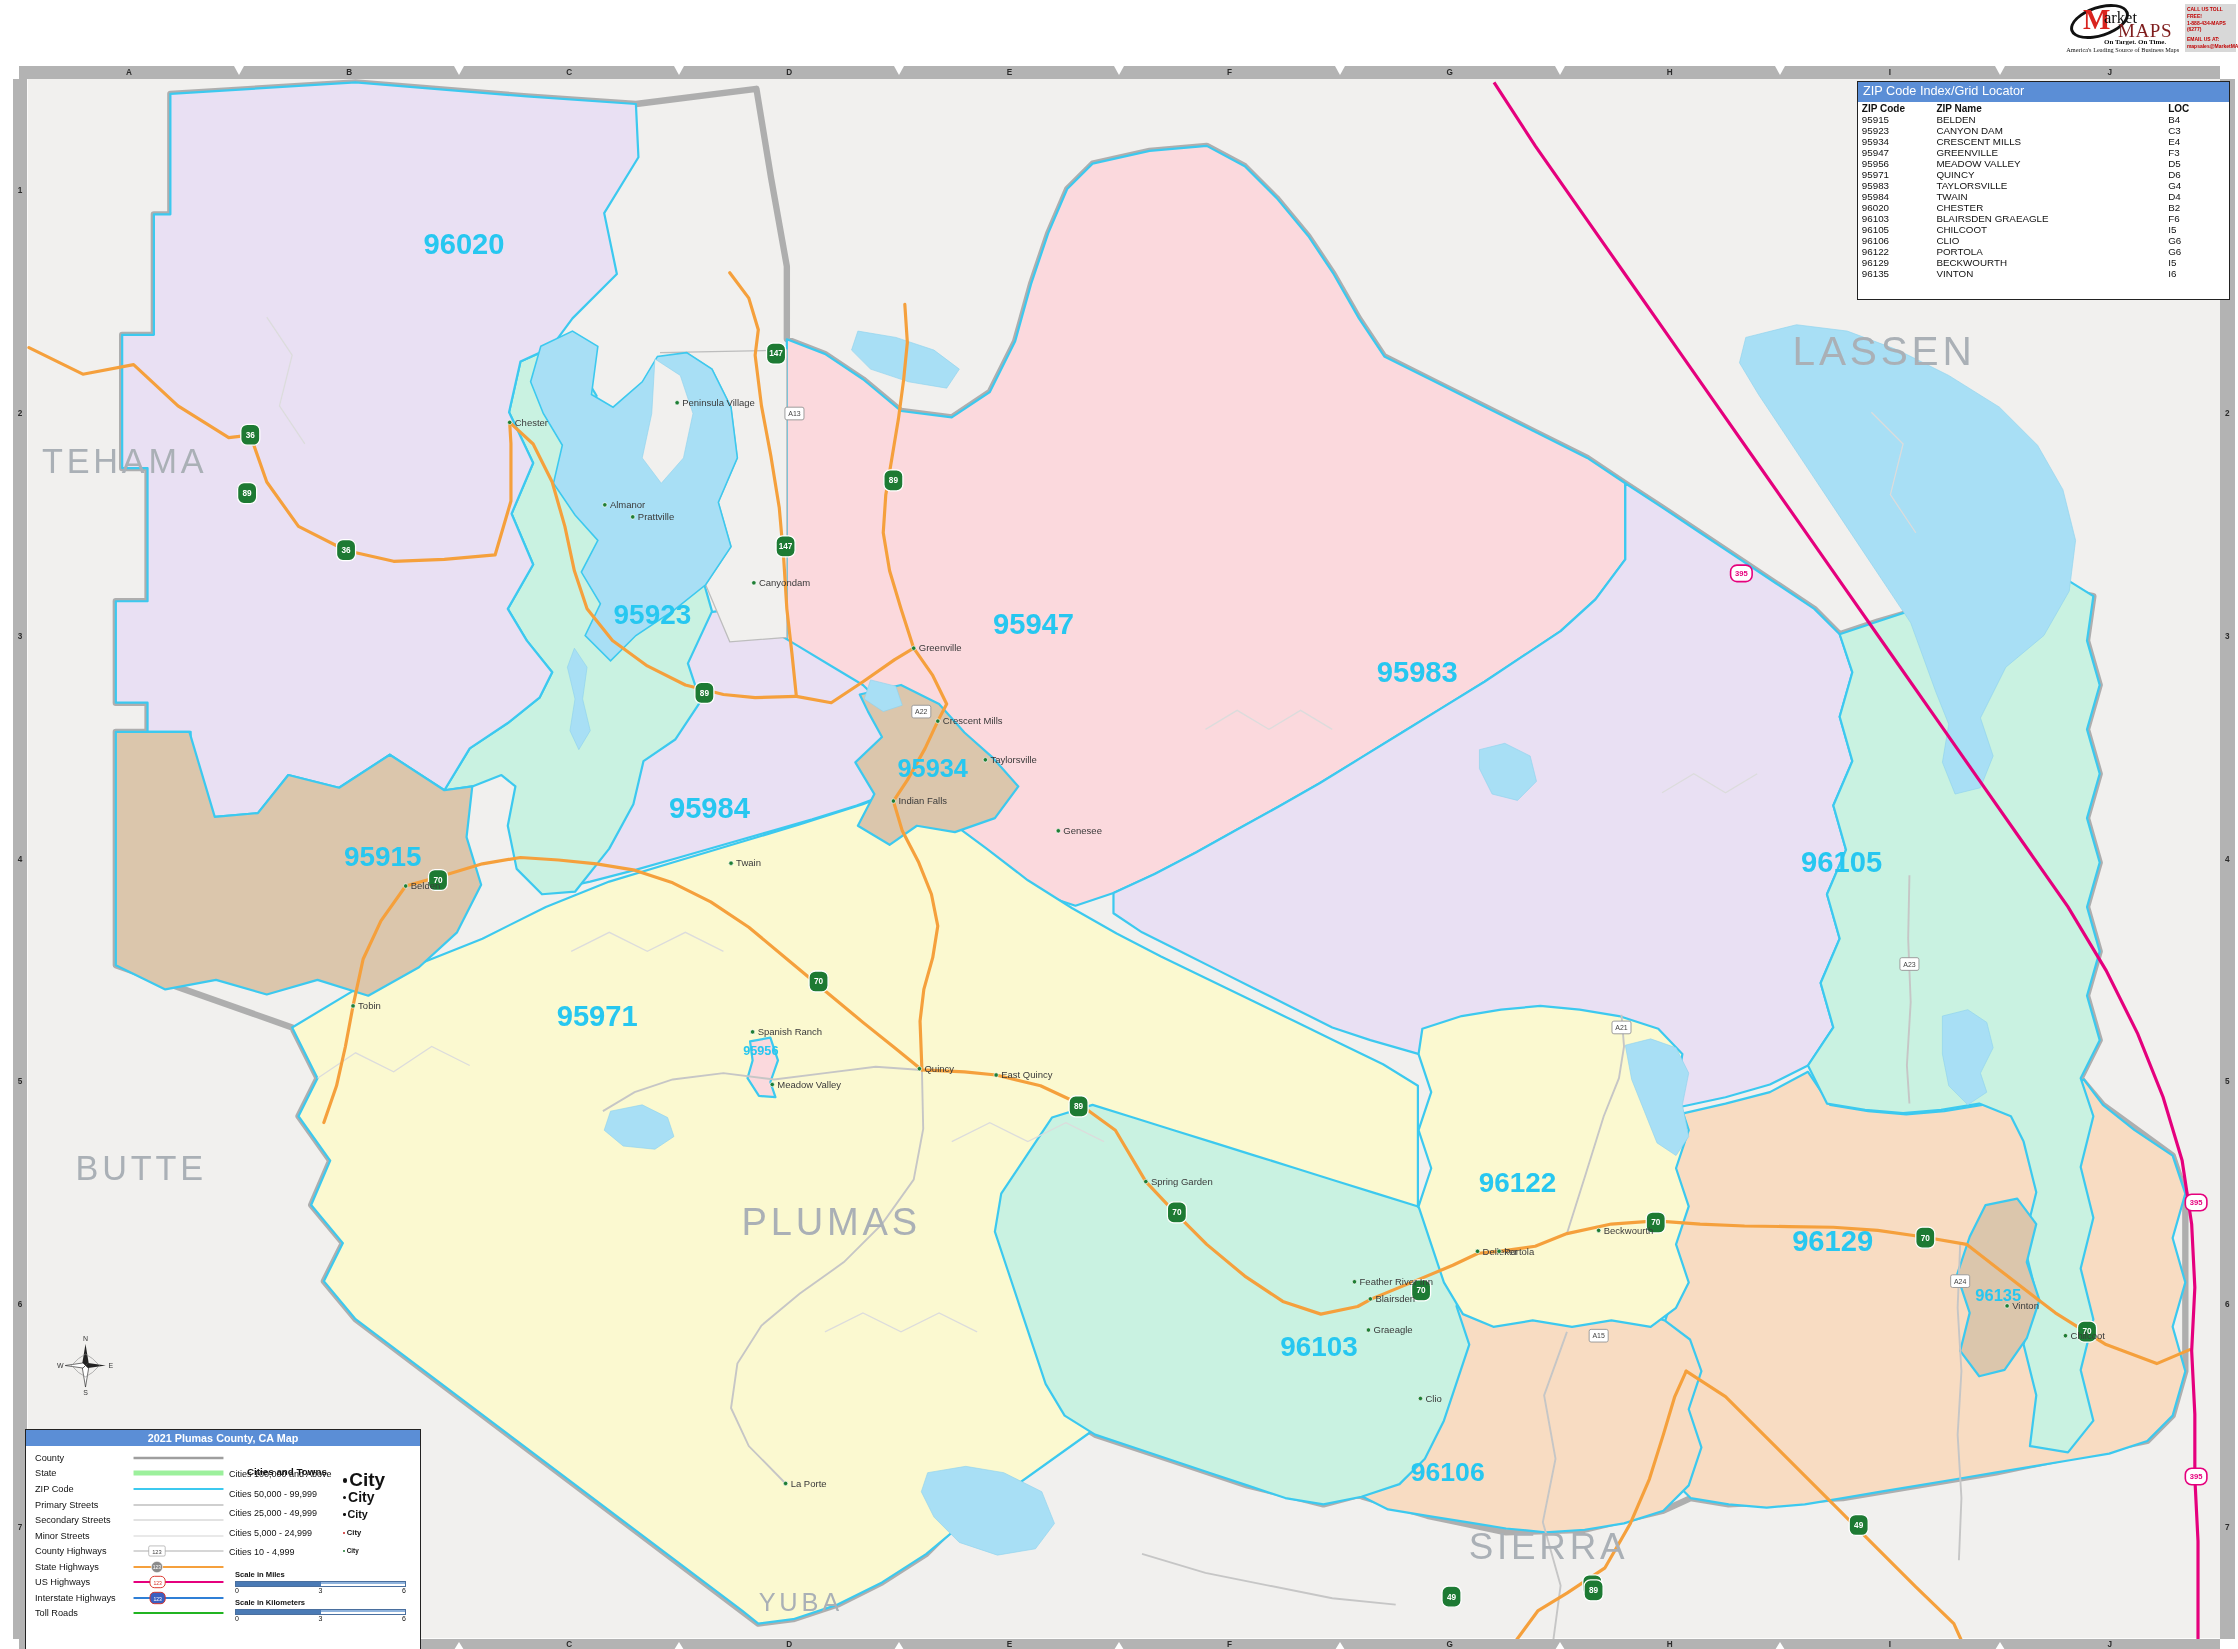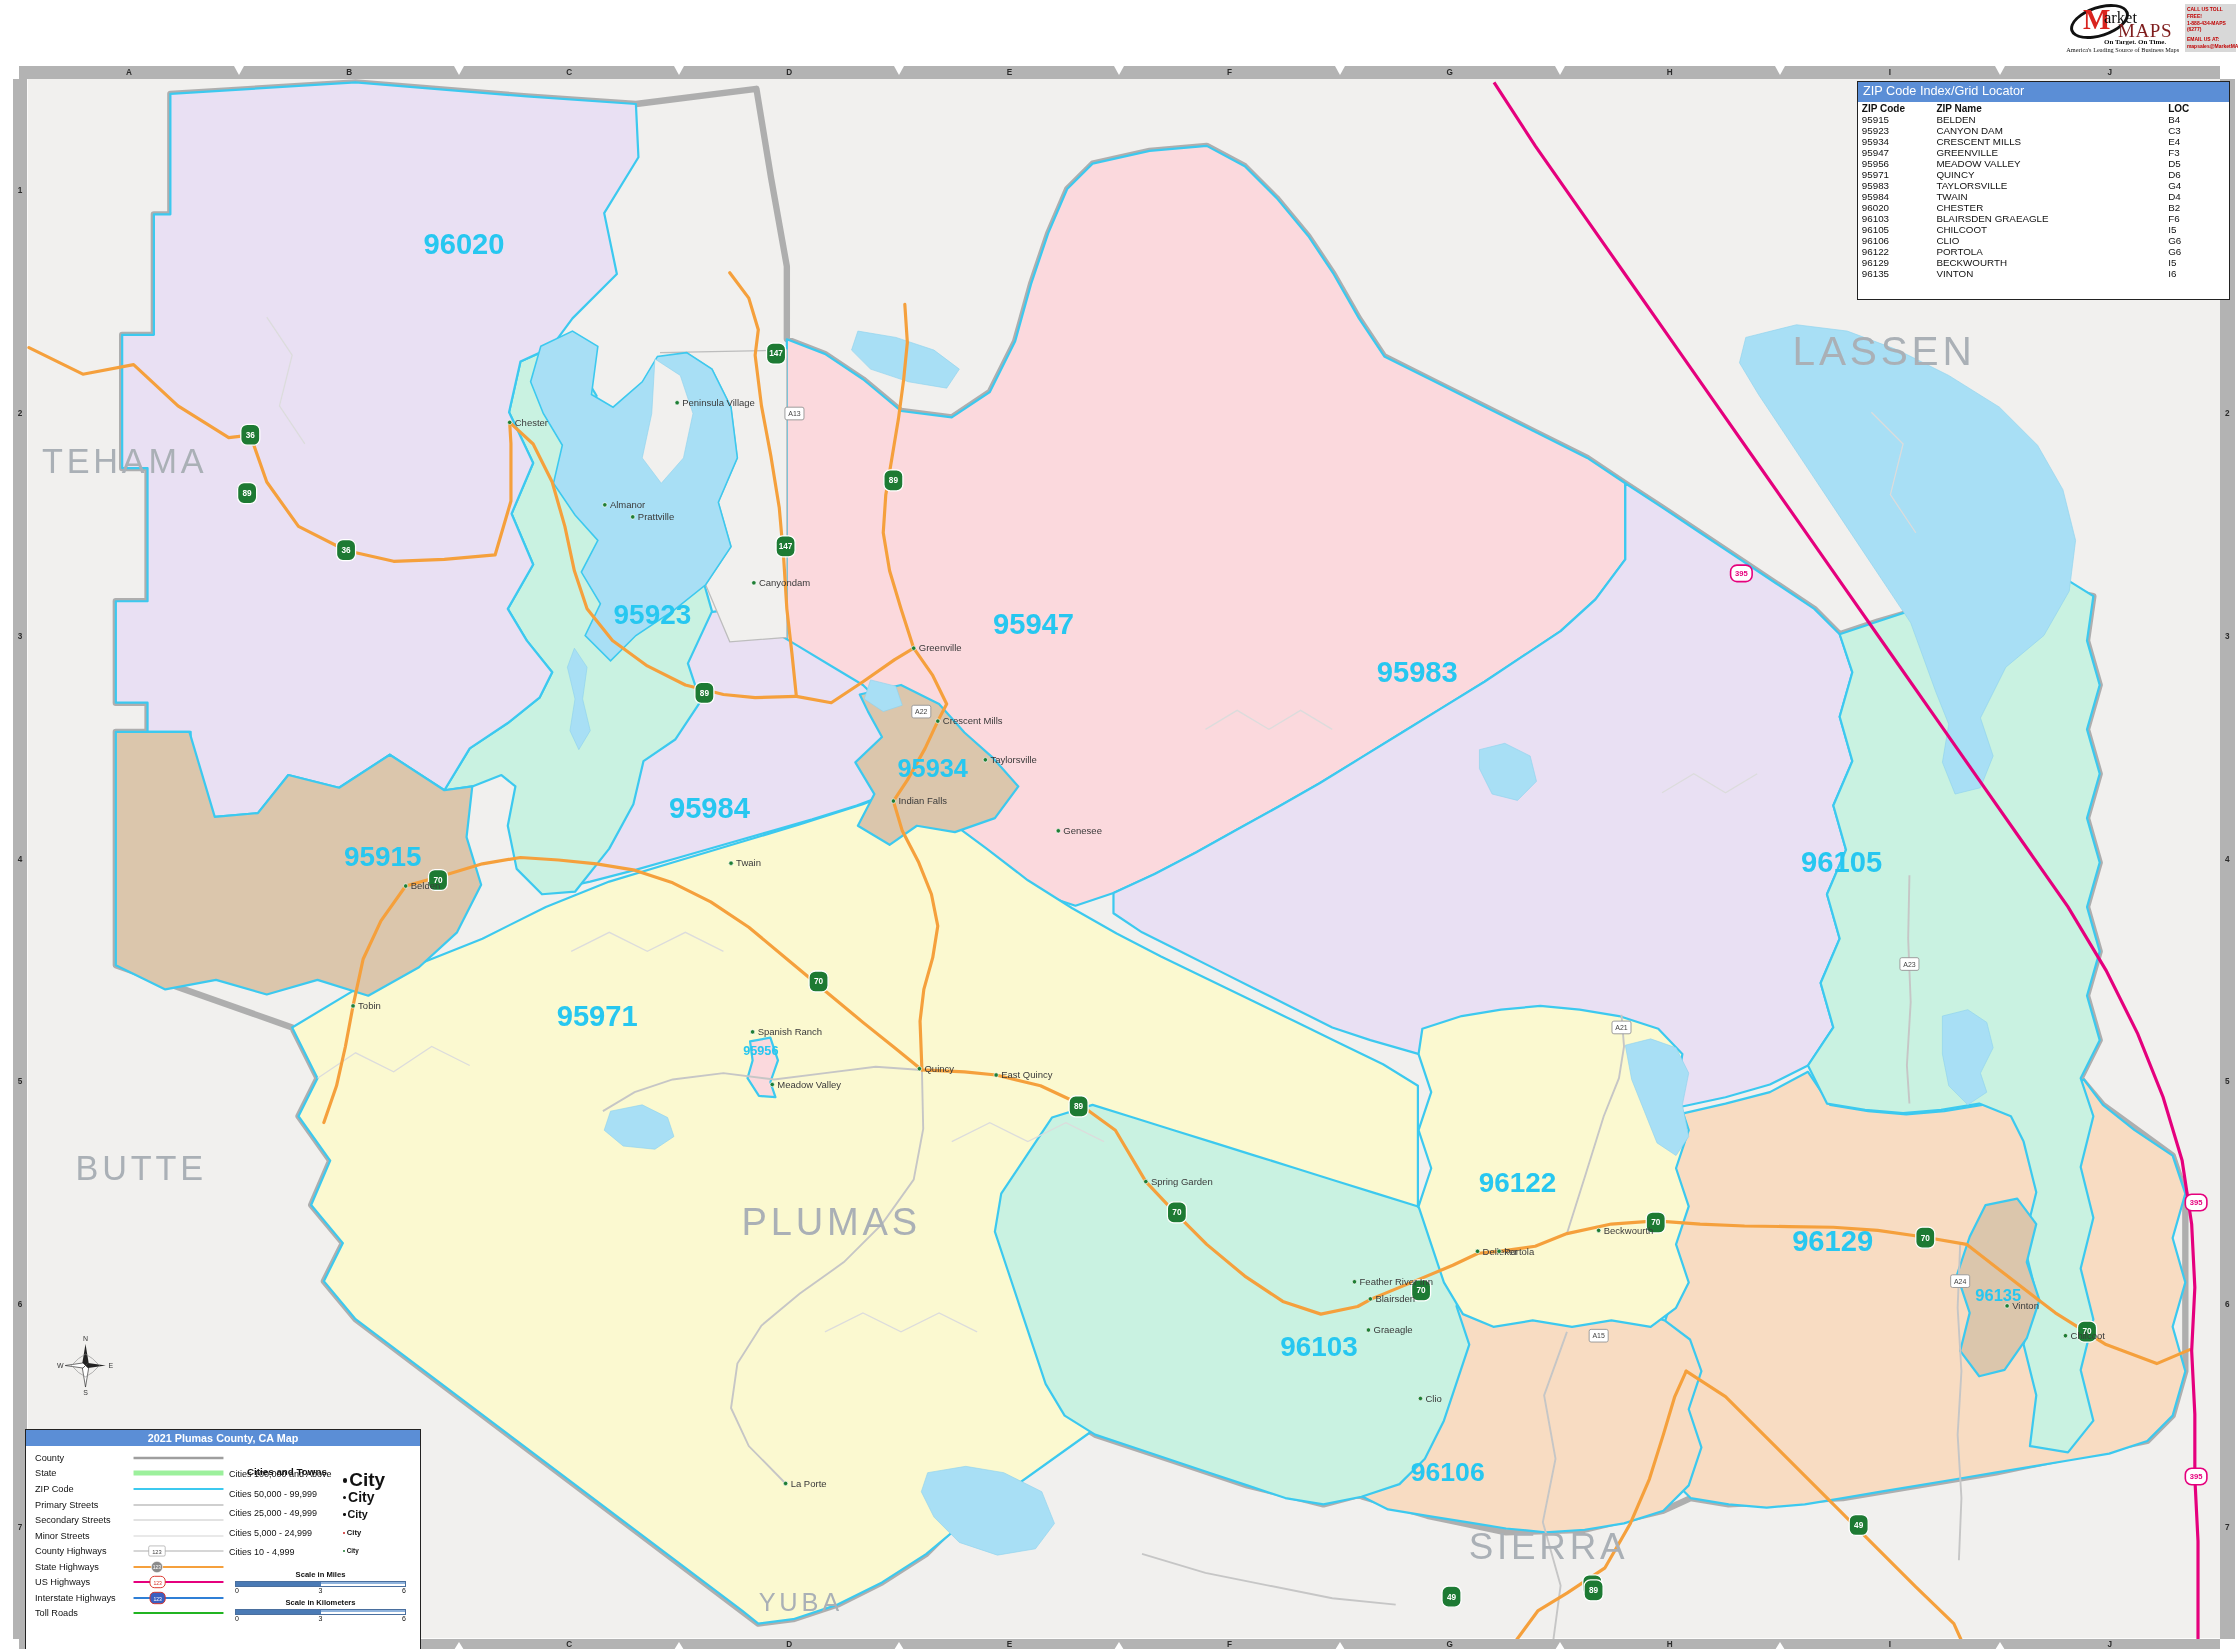--- a/index.html
+++ b/index.html
@@ -39,21 +39,21 @@
   
   #legend{position:absolute;left:25px;top:1429px;width:396px;height:257px;z-index:6;border:1.3px solid #222;background:#ffffff;box-sizing:border-box;}
   #legend .lg-head{background:#5b8ed6;color:#ffffff;font-size:10.8px;font-weight:bold;text-align:center;padding:1.9px 0;height:12.7px;}
   .lg-row{position:absolute;height:12.7px;display:flex;align-items:center;}
   .lg-label{font-size:9.2px;color:#111;width:96px;}
   .lg-swatch{width:95px;height:14px;}
   #cities-header{position:absolute;left:221px;top:20px;font-size:9.8px;font-weight:bold;color:#111;}
   .city-row{position:absolute;left:203px;display:flex;align-items:flex-start;width:184px;}
   .city-label{font-size:9px;color:#111;width:114px;}
   .city-sample{display:flex;align-items:center;font-weight:bold;color:#111;}
-  .scale-block{position:absolute;left:209px;width:171px;text-align:center;}
+  .scale-block{position:absolute;left:209px;width:171px;text-align:left;}
   .scale-title{font-size:7.6px;font-weight:bold;color:#111;}
   .scale-bar{position:relative;height:3.8px;margin-top:1.3px;border:0.6px solid #4a6f9e;}
   .scale-bar .seg1{position:absolute;left:0;top:0;width:50%;height:100%;background:#4a7ab5;}
   .scale-bar .seg2{position:absolute;left:50%;top:0;width:50%;height:50%;background:#8fb3dd;}
   .scale-nums{display:flex;justify-content:space-between;font-size:7px;color:#111;margin-top:0.6px;}
   #legend-copyright{position:absolute;right:5px;bottom:2.5px;font-size:4.4px;color:#555;}
   
   #compass{position:absolute;left:57px;top:1335px;z-index:5;}
   #map-svg{position:absolute;left:0;top:0;z-index:1;}
 </style>

